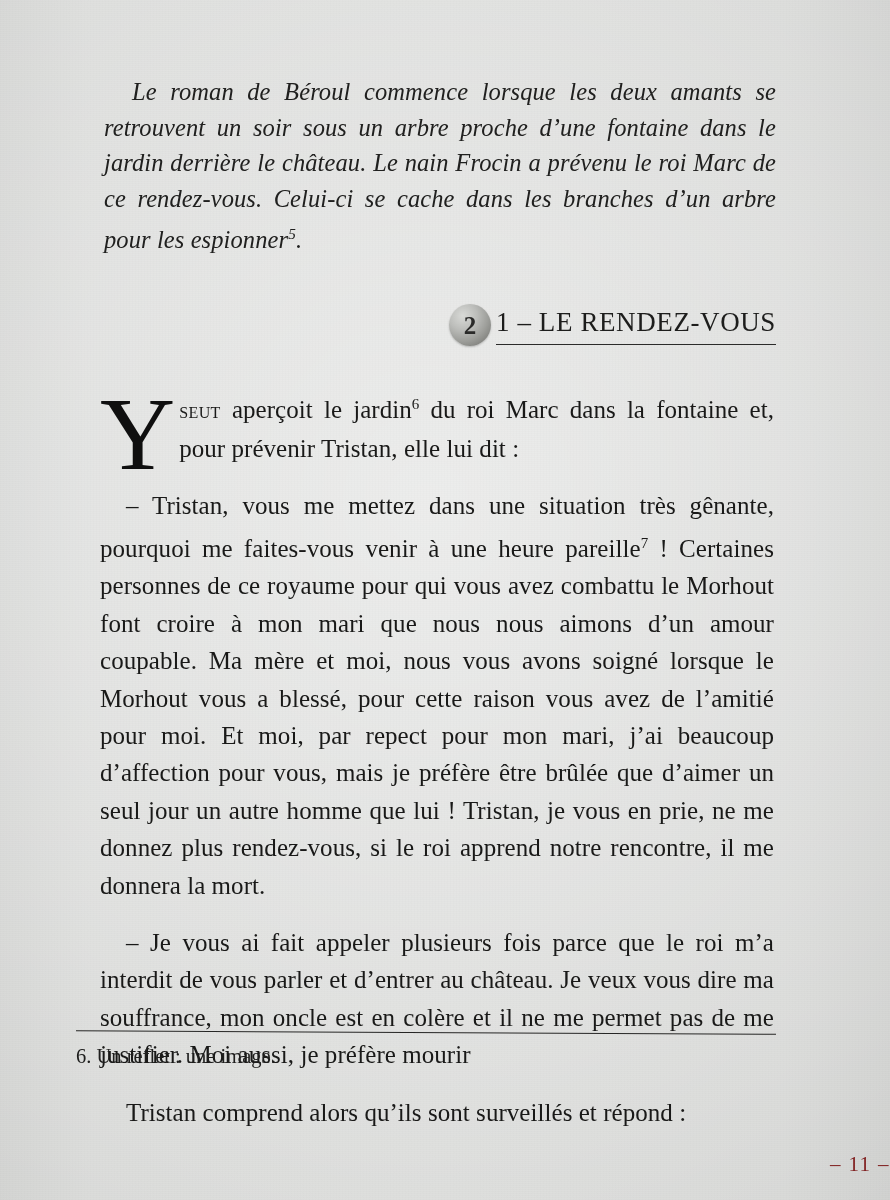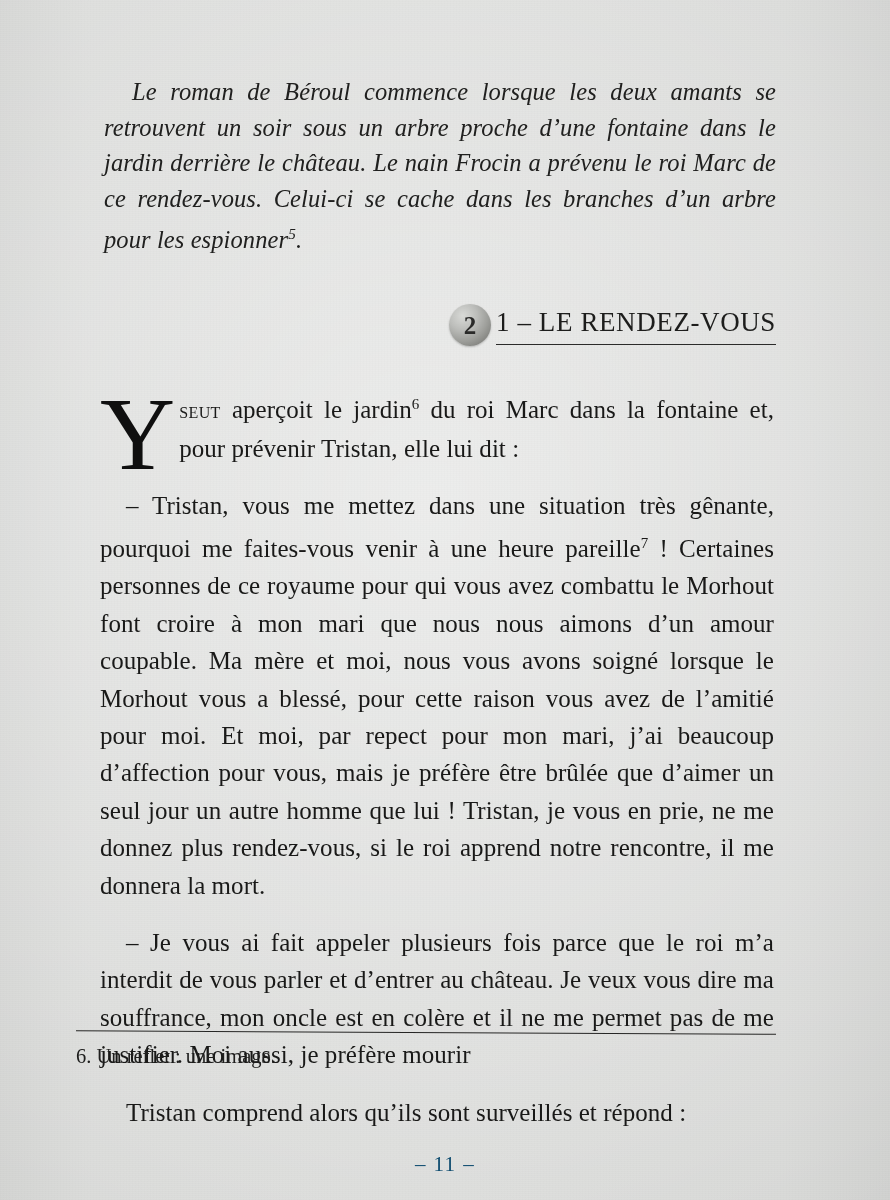--- a/index.html
+++ b/index.html
@@ -157,23 +157,23 @@
     color: #1e1e1d;
     white-space: nowrap;
   }
 
   
   .folio {
     position: absolute;
     left: 0;
     top: 1152px;
     width: 890px;
-    text-align: center;
+    text-align: right;
     font-size: 21px;
-    color: #0c4a6e;
+    color: #7f1d1d;
     letter-spacing: 1.4px;
   }
 </style>
 </head>
 <body>
 
 <div class="page"></div>
 <div class="grain"></div>
 
 <div class="content">

